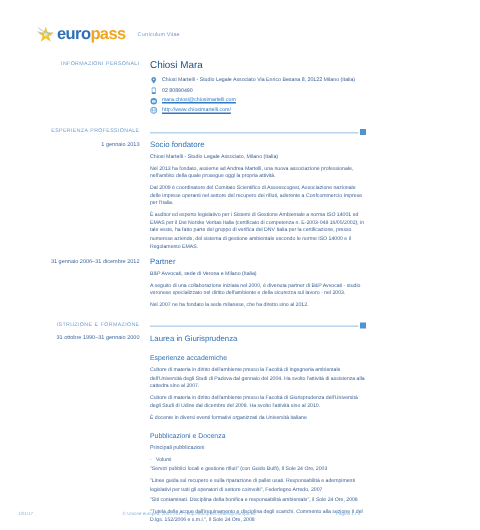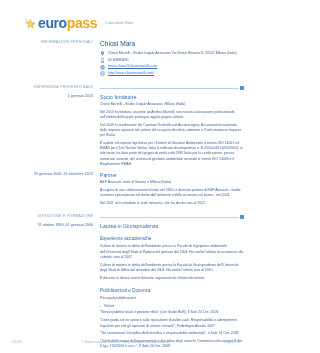--- a/index.html
+++ b/index.html
@@ -35,21 +35,21 @@
     align-items: center;
   }
   .logo-star {
     width: 13px;
     height: 13px;
     position: relative;
     margin-right: 1px;
     flex: none;
   }
   .logo-word {
-    font-size: 14px;
+    font-size: 11px;
     font-weight: bold;
     letter-spacing: -0.4px;
     line-height: 1;
   }
   .logo-euro { color: #2f6fb5; }
   .logo-pass { color: #f2a51a; }
   .logo-sub {
     font-size: 3.6px;
     color: #6f9bc9;
     margin-left: 8px;

